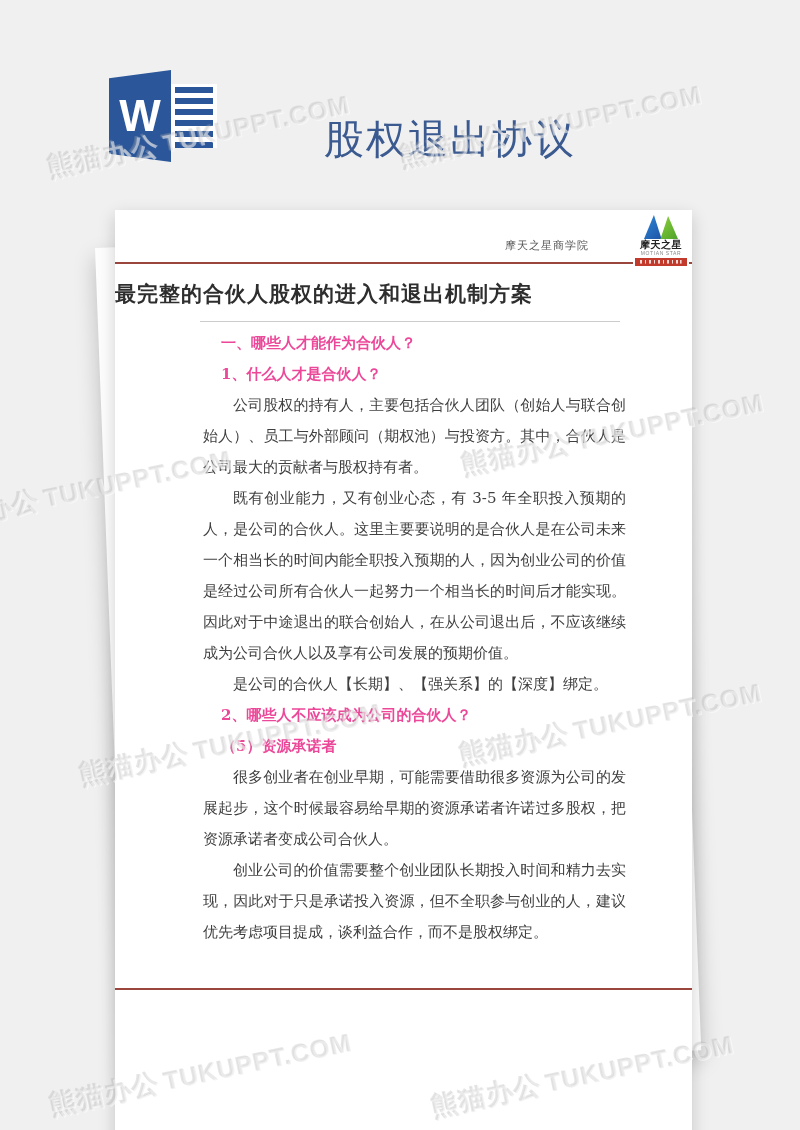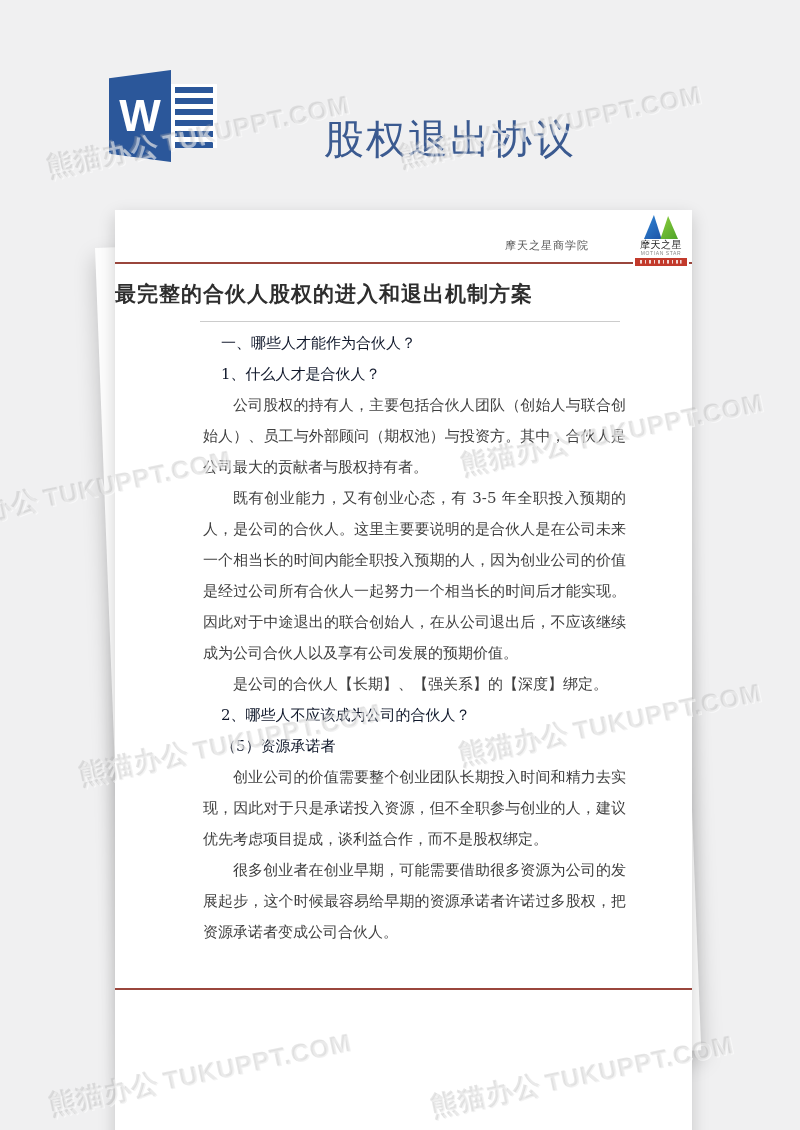--- a/index.html
+++ b/index.html
@@ -46,37 +46,37 @@
 
   .brand-logo{position:absolute;right:3px;top:2px;width:56px;height:60px;
       background:#fff;text-align:center;z-index:3;}
   .logo-m{position:relative;width:36px;height:24px;margin:3px auto 0;}
   .m-blue{position:absolute;left:1px;top:0;width:22px;height:24px;
       background:linear-gradient(135deg,#2f86d6,#1c50a2);
       clip-path:polygon(0 100%,45% 0,80% 100%);}
   .m-green{position:absolute;left:13px;top:1px;width:22px;height:23px;
       background:linear-gradient(135deg,#93d43e,#4ea32a);
       clip-path:polygon(20% 100%,55% 0,100% 100%);}
-  .logo-cn{font-size:10px;font-weight:400;color:#222;line-height:11px;letter-spacing:0.5px;}
+  .logo-cn{font-size:10px;font-weight:700;color:#222;line-height:11px;letter-spacing:0.5px;}
   .logo-en{font-size:5px;color:#888;line-height:6px;letter-spacing:0.6px;}
   .logo-band{width:52px;height:8px;margin:2px auto 0;background:#c23a2c;
       background-image:repeating-linear-gradient(90deg,rgba(255,255,255,0.8) 0 1.5px,
         rgba(194,58,44,0) 1.5px 4.5px);background-size:80% 45%;
       background-repeat:no-repeat;background-position:center;}
 
   .page-title{position:absolute;left:0;top:70px;width:100%;margin:0;text-align:left;
       font-size:21px;font-weight:700;letter-spacing:1px;color:#2e2e2e;
       font-family:"DejaVu Serif",serif;}
   .title-underline{position:absolute;left:85px;top:111px;width:420px;height:1px;background:#ccc;}
 
   .page-content{position:absolute;left:88px;top:118px;width:423px;
       font-family:"DejaVu Serif",serif;font-size:15px;line-height:31px;color:#3f3f3f;}
   .page-content p{margin:0;text-align:justify;}
   .blk-p{text-indent:2em;}
-  .blk-h1,.blk-h2,.blk-h3{color:#0f172a;font-weight:400;padding-left:1.2em;text-indent:0;}
+  .blk-h1,.blk-h2,.blk-h3{color:#ec4899;font-weight:700;padding-left:1.2em;text-indent:0;}
 </style>
 </head>
 <body>
 
 <div class="canvas">
 
   <div class="top-header">
     <div class="word-icon">
       <div class="word-cover">
         <span>W</span>
@@ -114,22 +114,22 @@
     <div class="title-underline"></div>
 
     <div class="page-content" id="content">
         <p class="blk blk-h1">一、哪些人才能作为合伙人？</p>
         <p class="blk blk-h2">1、什么人才是合伙人？</p>
         <p class="blk blk-p">公司股权的持有人，主要包括合伙人团队（创始人与联合创始人）、员工与外部顾问（期权池）与投资方。其中，合伙人是公司最大的贡献者与股权持有者。</p>
         <p class="blk blk-p">既有创业能力，又有创业心态，有 3-5 年全职投入预期的人，是公司的合伙人。这里主要要说明的是合伙人是在公司未来一个相当长的时间内能全职投入预期的人，因为创业公司的价值是经过公司所有合伙人一起努力一个相当长的时间后才能实现。因此对于中途退出的联合创始人，在从公司退出后，不应该继续成为公司合伙人以及享有公司发展的预期价值。</p>
         <p class="blk blk-p">是公司的合伙人【长期】、【强关系】的【深度】绑定。</p>
         <p class="blk blk-h2">2、哪些人不应该成为公司的合伙人？</p>
         <p class="blk blk-h3">（5）资源承诺者</p>
+        <p class="blk blk-p">很多创业者在创业早期，可能需要借助很多资源为公司的发展起步，这个时候最容易给早期的资源承诺者许诺过多股权，把资源承诺者变成公司合伙人。</p>
         <p class="blk blk-p">创业公司的价值需要整个创业团队长期投入时间和精力去实现，因此对于只是承诺投入资源，但不全职参与创业的人，建议优先考虑项目提成，谈利益合作，而不是股权绑定。</p>
-        <p class="blk blk-p">很多创业者在创业早期，可能需要借助很多资源为公司的发展起步，这个时候最容易给早期的资源承诺者许诺过多股权，把资源承诺者变成公司合伙人。</p>
       </div>
 
     <div class="rule bottom"></div>
   </div>
 
   <div class="wm-layer" id="wm-layer">
       <div class="wm" style="left: 48px; top: 150px;"><span class="wm-cn">熊猫办公</span><span class="wm-en">TUKUPPT.COM</span></div>
       <div class="wm" style="left: 400px; top: 140px;"><span class="wm-cn">熊猫办公</span><span class="wm-en">TUKUPPT.COM</span></div>
       <div class="wm" style="left: 462px; top: 448px;"><span class="wm-cn">熊猫办公</span><span class="wm-en">TUKUPPT.COM</span></div>
       <div class="wm" style="left: -70px; top: 505px;"><span class="wm-cn">熊猫办公</span><span class="wm-en">TUKUPPT.COM</span></div>

